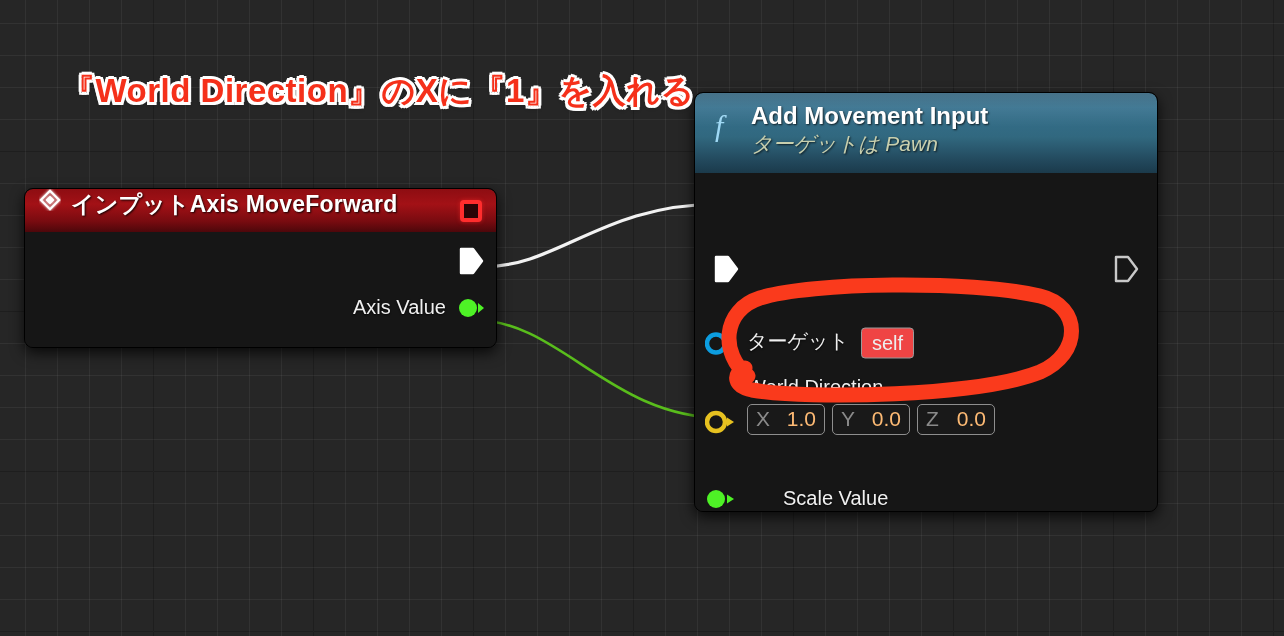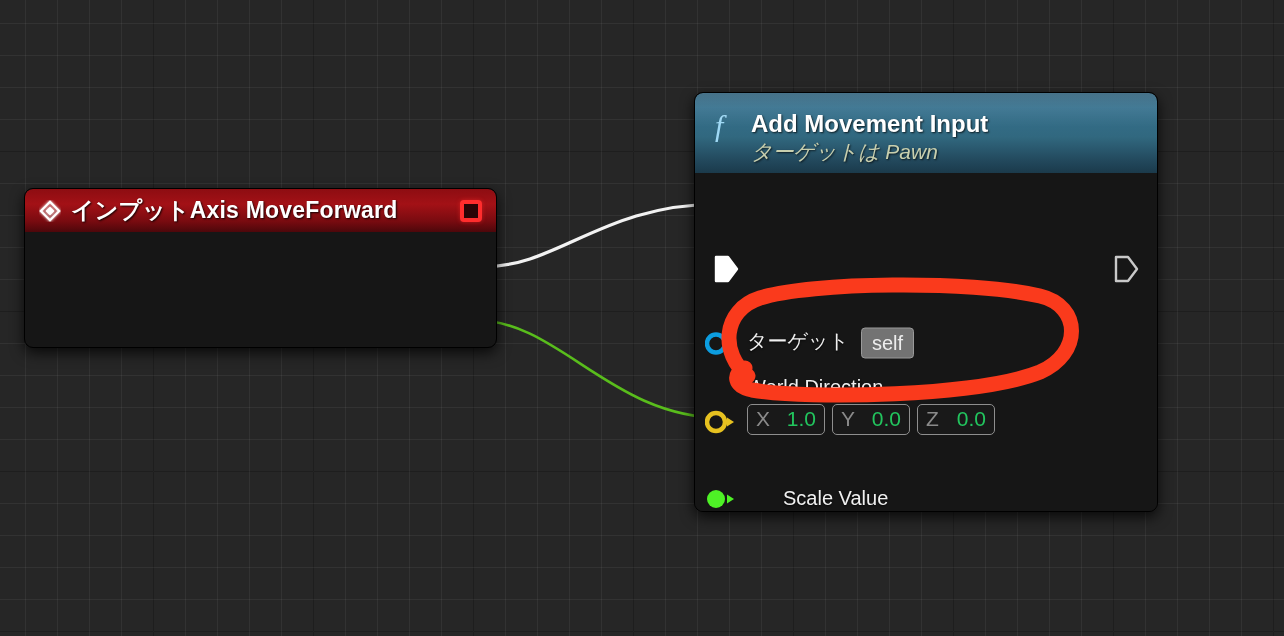--- a/index.html
+++ b/index.html
@@ -53,21 +53,21 @@
     width: 473px;
     height: 160px;
     background: #161616;
     border: 1px solid #000;
     box-sizing: border-box;
   }
   #node-event .hdr {
     height: 43px;
     background: linear-gradient(to bottom, #8d0d12 0%, #a31116 35%, #790b10 75%, #4d070b 100%);
     display: flex;
-    align-items: center;
+    align-items: flex-start;
     padding: 0 10px 0 14px;
     position: relative;
     border-top-left-radius: 8px;
     border-top-right-radius: 8px;
   }
   #node-event .hdr-title {
     color: #ffffff;
     font-size: 23px;
     font-weight: bold;
     text-shadow: 1px 1px 2px rgba(0,0,0,0.85);
@@ -135,21 +135,21 @@
   #node-func .hdr {
     height: 80px;
     background:
       linear-gradient(to bottom,
         #2e5f79 0%,
         #35708d 18%,
         #31687f 55%,
         #22485c 85%,
         #1b3a4b 100%);
     position: relative;
-    padding: 12px 0 0 14px;
+    padding: 4px 0 0 14px;
     box-sizing: border-box;
     border-top-left-radius: 8px;
     border-top-right-radius: 8px;
     overflow: hidden;
   }
   #node-func .hdr::after {
     content: "";
     position: absolute;
     left: 0; right: 0; top: 0;
     height: 34px;
@@ -192,21 +192,21 @@
   .frow .pin-wrap {
     width: 52px;
     display: flex;
     justify-content: center;
     align-items: center;
     flex: 0 0 auto;
   }
   .value-box {
     border: 1px solid #9a9a9a;
     border-radius: 4px;
-    background: #737373;
+    background: #ef4444;
     color: #ededed;
     font-size: 20px;
     padding: 2px 10px 3px 10px;
     line-height: 24px;
   }
   .vec-fields {
     display: flex;
     gap: 7px;
     margin-top: 5px;
   }
@@ -219,21 +219,21 @@
     padding: 2px 8px 3px 8px;
     min-width: 78px;
     box-sizing: border-box;
   }
   .vec-axis {
     color: #8a8a8a;
     font-size: 21px;
     margin-right: 9px;
   }
   .vec-num {
-    color: #22c55e;
+    color: #fdba74;
     font-size: 21px;
     margin-left: auto;
   }
 
   
   #annotation-text {
     position: absolute;
     left: 62px;
     top: 69px;
     font-size: 33px;
@@ -280,20 +280,37 @@
         </defs>
         <g filter="url(#glow1)">
           <path d="M12 2 L22 12 L12 22 L2 12 Z" fill="none" stroke="#ffffff" stroke-width="2.4"></path>
           <path d="M12 7 L17 12 L12 17 L7 12 Z" fill="#ffffff"></path>
         </g>
       </svg>
       <span class="hdr-title">インプットAxis MoveForward</span>
       <div class="stop-square"></div>
     </div>
 
+    <div class="node-body ev-rows">
+
+      <div class="ev-row-exec">
+        <svg class="exec-pin" width="26" height="30" viewBox="0 0 26 30">
+          <path d="M3 3 L15 3 L24 15 L15 27 L3 27 Z" fill="#ffffff" stroke="#ffffff" stroke-width="2.4" stroke-linejoin="round"></path>
+        </svg>
+      </div>
+
+      <div class="ev-row-axis">
+        <span class="pin-label">Axis Value</span>
+        <svg class="dot-pin" width="26" height="22" viewBox="0 0 26 22">
+          <circle cx="10" cy="11" r="9" fill="#4ef226"></circle>
+          <path d="M20 6 L26 11 L20 16 Z" fill="#4ef226"></path>
+        </svg>
+      </div>
+
+    </div>
   </div>
 
   <div class="node" id="node-func">
     <div class="hdr">
       <svg class="fn-icon" viewBox="0 0 20 34">
         <text x="2" y="27" font-family="Liberation Serif, serif" font-size="30" font-style="italic" fill="#9fd9f5">f</text>
       </svg>
       <div class="hdr-title">Add Movement Input</div>
       <div class="hdr-sub">ターゲットは Pawn</div>
     </div>
@@ -356,20 +373,21 @@
             <circle cx="11" cy="12" r="9" fill="#4ef226"></circle>
             <path d="M22 7.5 L29 12 L22 16.5 Z" fill="#4ef226"></path>
           </svg>
         </div>
         <span class="pin-label">Scale Value</span>
       </div>
 
     </div>
   </div>
 
+  <div id="annotation-text">『World Direction』のXに『1』を入れる</div>
 
   <svg id="annotation-circle" viewBox="0 0 400 150">
     <path d="M 58 108
              C 30 86, 32 42, 70 30
              C 120 14, 280 12, 350 28
              C 392 38, 392 86, 350 104
              C 290 128, 120 132, 62 122
              C 44 118, 42 106, 55 100" fill="none" stroke="#fa3a1c" stroke-width="15" stroke-linecap="round" stroke-linejoin="round"></path>
   </svg>
 

